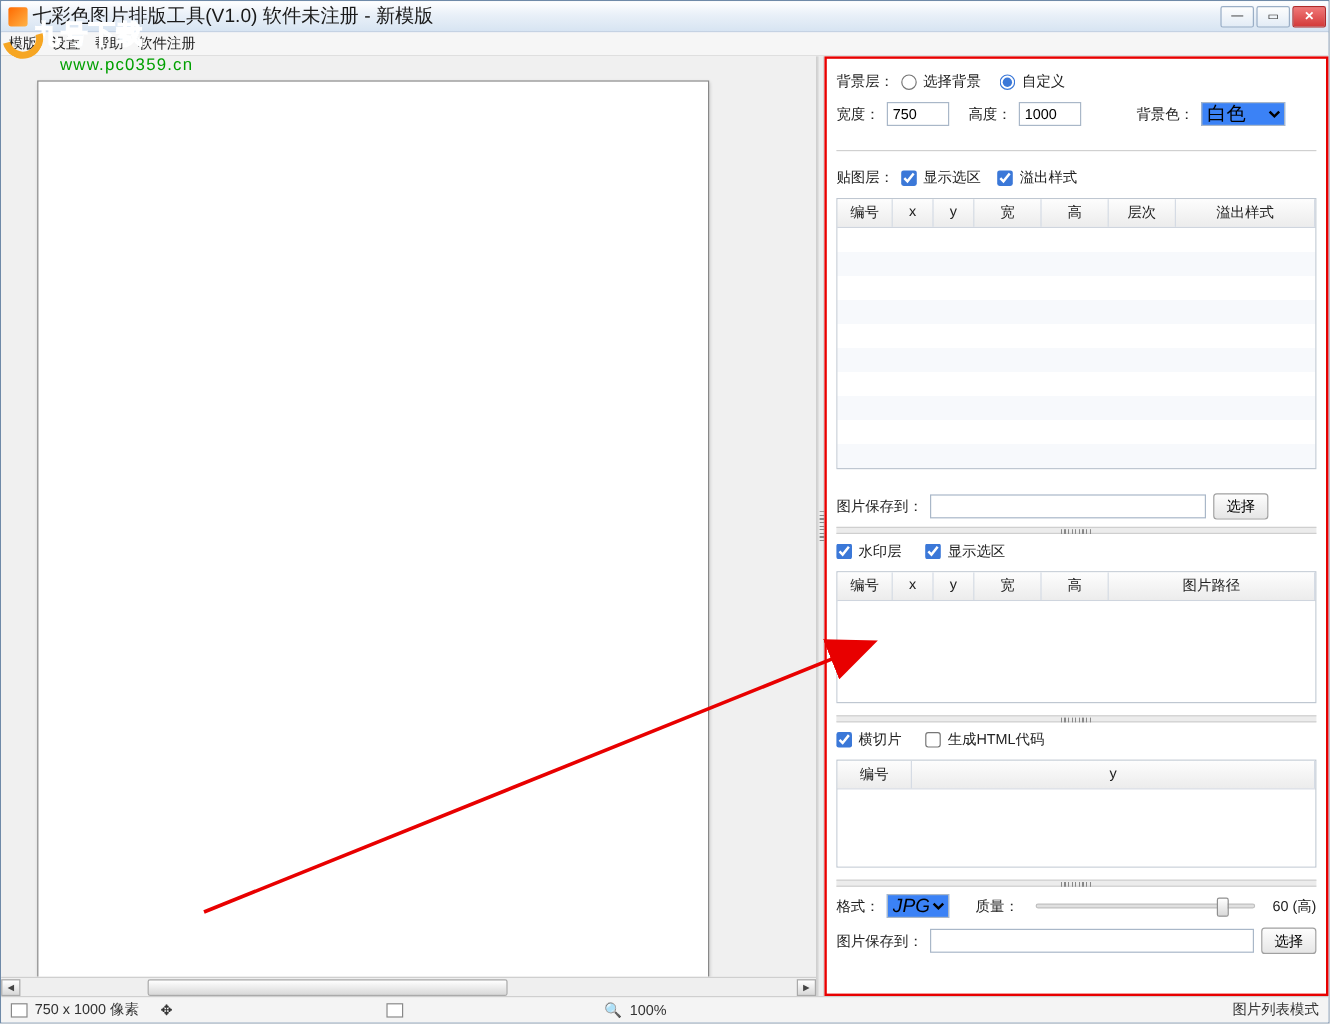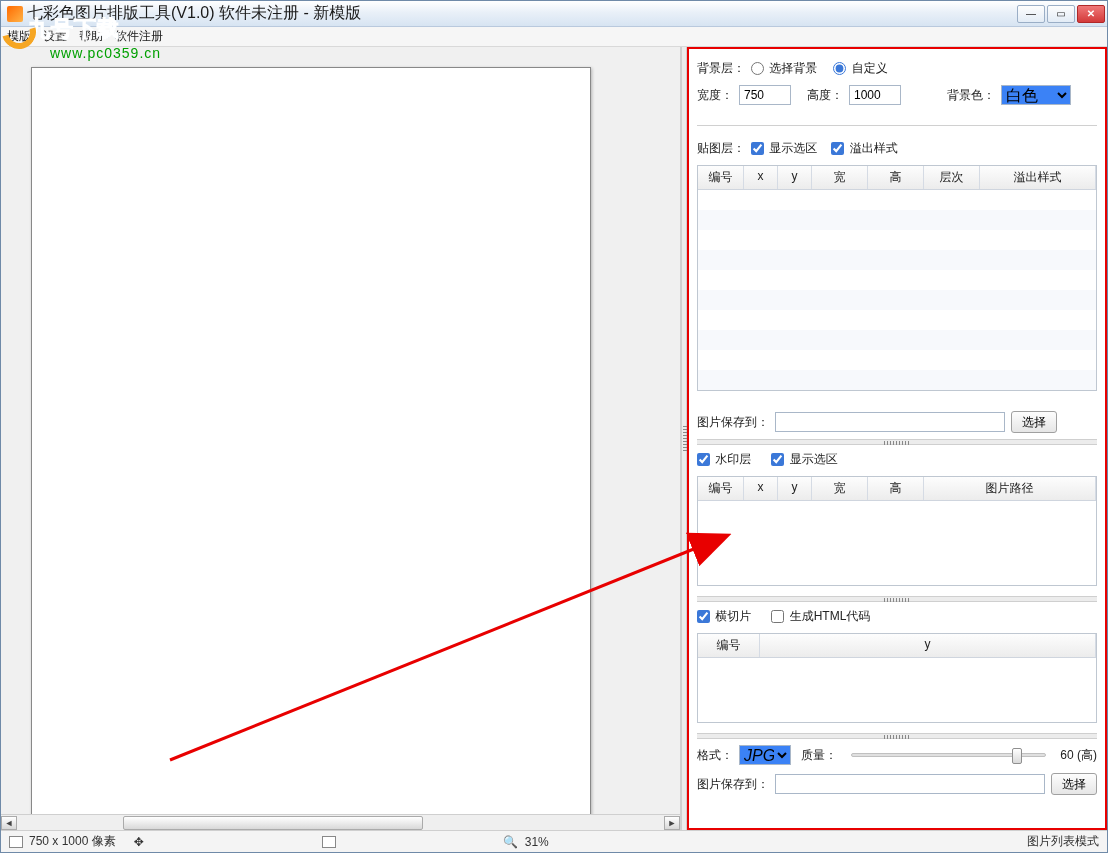--- a/index.html
+++ b/index.html
@@ -193,21 +193,21 @@
           <div class="gbody" style="height:64px;"></div>
         </div>
       </div>
 
       <div class="vsplitter2"></div>
 
       <div class="section" style="padding-bottom:0;">
         <div class="row">
           <span class="lbl">格式：</span>
           <select class="sel" style="width:52px;font-style:italic;"><option>JPG</option></select>
-          <span class="lbl" style="margin-left:4px;">质量：</span>
+          <span class="lbl" style="margin-left:16px;">质量：</span>
           <div class="slider">
               <div class="knob"></div>
             </div>
           <span>60 (高)</span>
         </div>
         <div class="row" style="margin-bottom:0;">
           <span class="lbl">图片保存到：</span>
           <input class="txt" style="flex: 1 1 0%; width: auto;">
           <button class="btn">选择</button>
         </div>
@@ -222,21 +222,21 @@
       <span>750 x 1000 像素</span>
     </div>
     <div class="sb-item">
         <span>✥</span>
       </div>
     <div class="sb-item" style="margin-left:160px;">
         <span class="sb-icon"></span>
       </div>
     <div class="sb-item" style="margin-left:150px;">
       <span>🔍</span>
-      <span>31%</span>
+      <span>100%</span>
     </div>
     <div class="sb-spacer"></div>
     <div class="sb-item">图片列表模式</div>
   </div>
 </div>
 
 <div class="watermark-logo">
   <div><span class="wm-ring"></span><span class="wm1">九号下载</span></div>
   <div class="wm2">www.pc0359.cn</div>
 </div>

